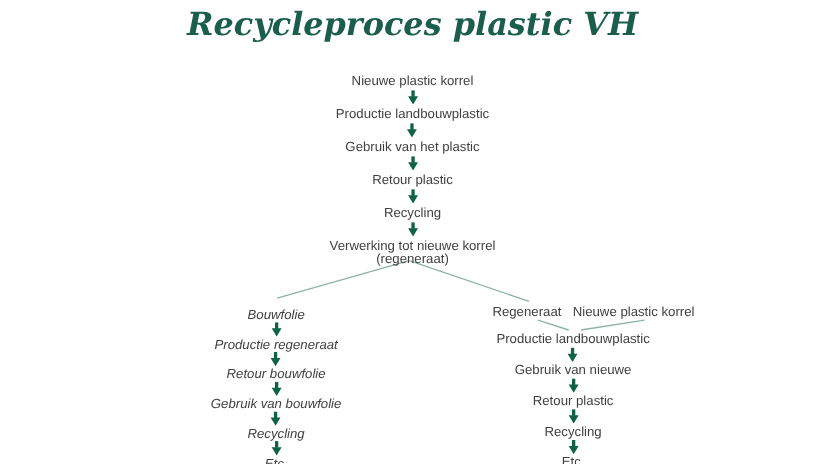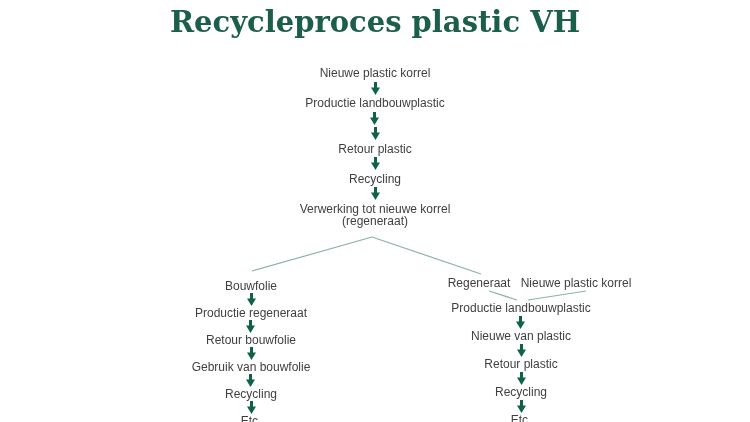--- a/index.html
+++ b/index.html
@@ -17,20 +17,21 @@
     position: absolute;
     left: 0; top: 5px;
     width: 750px;
     text-align: center;
     font-family: "DejaVu Serif", serif;
     font-weight: 700;
     font-size: 29px;
     letter-spacing: 0px;
     color: var(--title-green, #1b5e4b);
     margin: 0;
+    font-style: italic;
   }
 
   .overlay {
     position: absolute;
     left: 0; top: 0;
     width: 750px; height: 422px;
     pointer-events: none;
   }
   .overlay line {
     stroke: var(--line-green, #8db3a4);
@@ -44,21 +45,21 @@
     display: flex;
     flex-direction: column;
     align-items: center;
   }
   .step {
     display: flex;
     flex-direction: column;
     align-items: center;
   }
   .main-col .step { gap: 2.5px; margin-bottom: 2.5px; }
-  .left-col .step { gap: 1px;   margin-bottom: 1px; }
+  .left-col .step { gap: 1px;   margin-bottom: 1px; font-style: italic; }
   .right-col .step{ gap: 1.5px; margin-bottom: 1.5px; }
   .col .step:last-child { margin-bottom: 0; justify-content: center; }
   .col .step:last-child .arrow { display: none; }
 
   .label {
     font-size: 12px;
     line-height: 12px;
     color: var(--text-dark, #3f3f3f);
     white-space: pre-line;
     text-align: center;
@@ -106,20 +107,21 @@
 
       <div class="step">
         <div class="label">Productie landbouwplastic</div>
         <svg class="arrow" width="11" height="13" viewBox="0 0 11 13">
           <rect x="4" y="0" width="3" height="6"></rect>
           <path d="M1 5.5 L10 5.5 L5.5 13 Z"></path>
         </svg>
       </div>
 
       <div class="step">
+        <div class="label">Gebruik van het plastic</div>
         <svg class="arrow" width="11" height="13" viewBox="0 0 11 13">
           <rect x="4" y="0" width="3" height="6"></rect>
           <path d="M1 5.5 L10 5.5 L5.5 13 Z"></path>
         </svg>
       </div>
 
       <div class="step">
         <div class="label">Retour plastic</div>
         <svg class="arrow" width="11" height="13" viewBox="0 0 11 13">
           <rect x="4" y="0" width="3" height="6"></rect>
@@ -197,21 +199,21 @@
 
       <div class="step">
         <div class="label">Productie landbouwplastic</div>
         <svg class="arrow" width="11" height="13" viewBox="0 0 11 13">
           <rect x="4" y="0" width="3" height="6"></rect>
           <path d="M1 5.5 L10 5.5 L5.5 13 Z"></path>
         </svg>
       </div>
 
       <div class="step">
-        <div class="label">Nieuwe van plastic</div>
+        <div class="label">Gebruik van nieuwe</div>
         <svg class="arrow" width="11" height="13" viewBox="0 0 11 13">
           <rect x="4" y="0" width="3" height="6"></rect>
           <path d="M1 5.5 L10 5.5 L5.5 13 Z"></path>
         </svg>
       </div>
 
       <div class="step">
         <div class="label">Retour plastic</div>
         <svg class="arrow" width="11" height="13" viewBox="0 0 11 13">
           <rect x="4" y="0" width="3" height="6"></rect>

